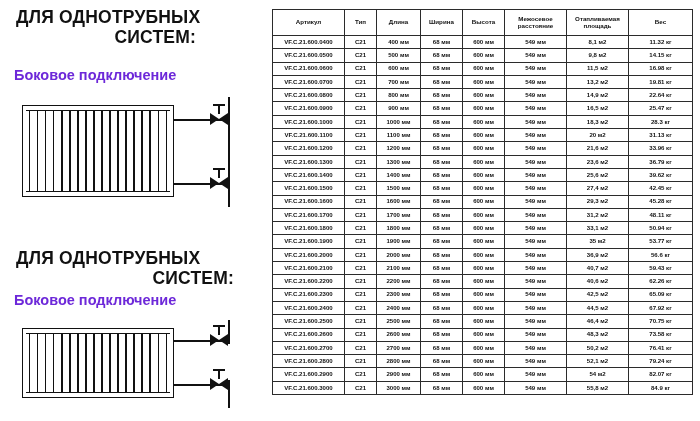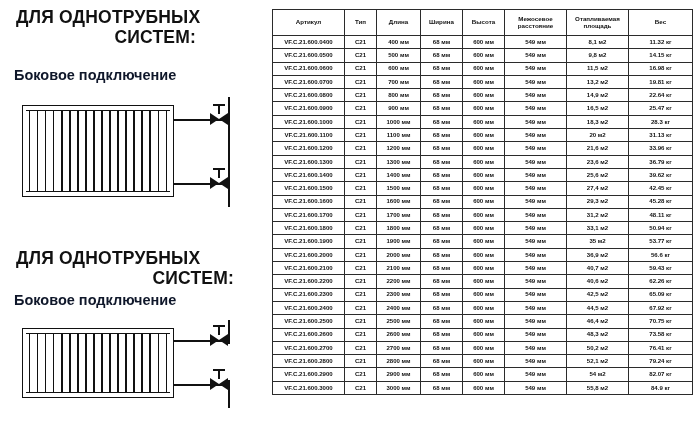--- a/index.html
+++ b/index.html
@@ -53,21 +53,21 @@
     width: 238px;
   }
   .heading-2 .line2 {
     text-align: right;
     padding-right: 20px;
   }
 
   .subheading {
     font-weight: bold;
     font-size: 14.5px;
-    color: #0f172a;
+    color: #6d28d9;
   }
   .sub-1 {
     position: absolute;
     left: 14px;
     top: 67px;
   }
   .sub-2 {
     position: absolute;
     left: 14px;
     top: 292px;

